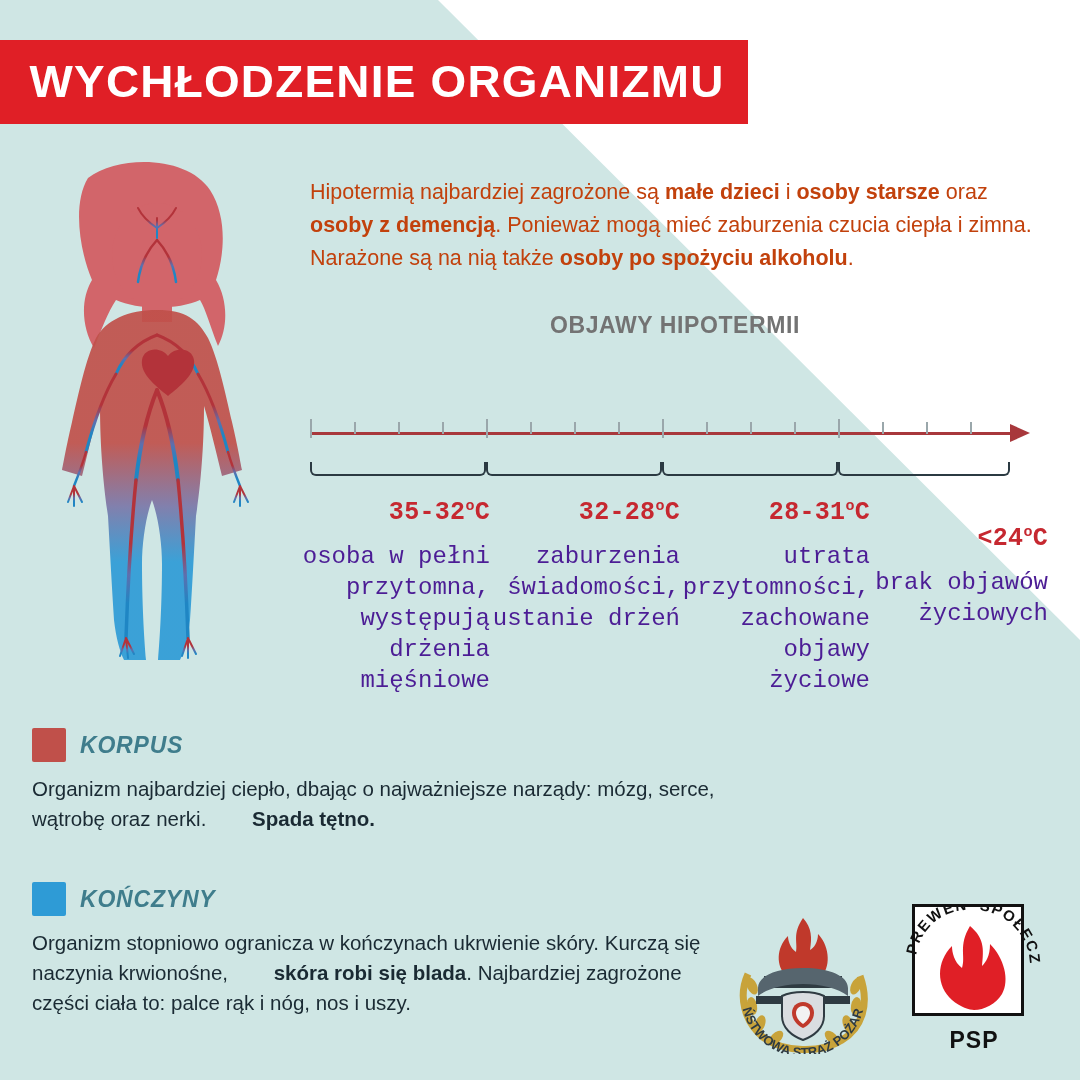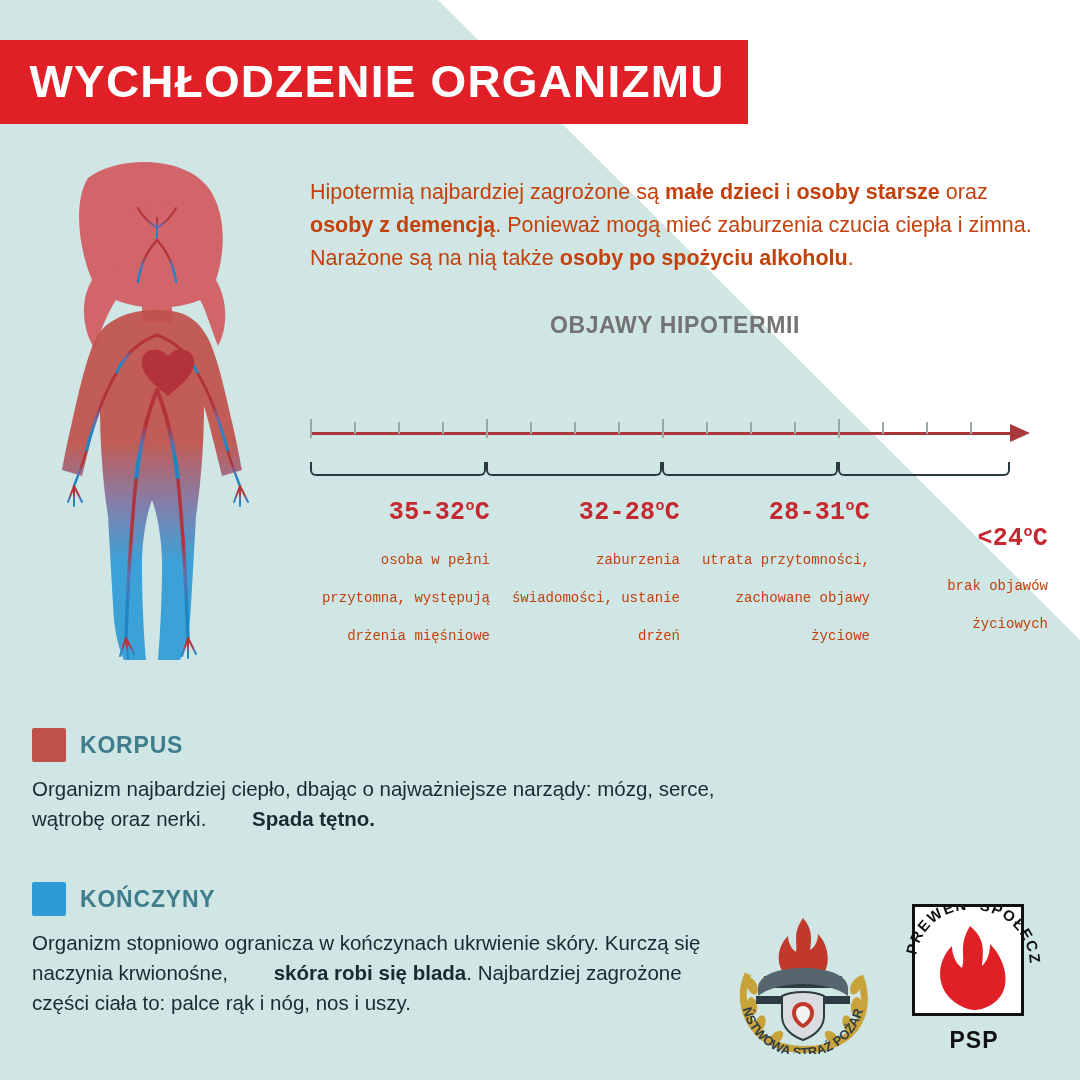--- a/index.html
+++ b/index.html
@@ -123,28 +123,28 @@
   .range-col { text-align: right; font-family: Liberation Mono, monospace; }
   .range-temp {
     color: #c62830;
     font-weight: bold;
     font-size: 25px;
     margin-bottom: 14px;
     letter-spacing: 0.3px;
   }
   .range-temp sup { font-size: 15px; }
   .range-desc {
-    color: #c2410c;
-    font-size: 14px;
-    line-height: 38px;
+    color: #4c1d95;
+    font-size: 24px;
+    line-height: 31px;
   }
 
   
   .legend-block { position: absolute; left: 32px; }
-  .legend-head { display: flex; align-items: center; gap: 14px; }
+  .legend-head { display: flex; align-items: center; gap: 14px; font-style: italic; }
   .swatch { width: 34px; height: 34px; border-radius: 2px; }
   .legend-title {
     color: #3f7d8c;
     font-size: 23px;
     font-weight: bold;
     letter-spacing: 0.8px;
   }
   .legend-body {
     margin-top: 12px;
     font-size: 20.5px;

